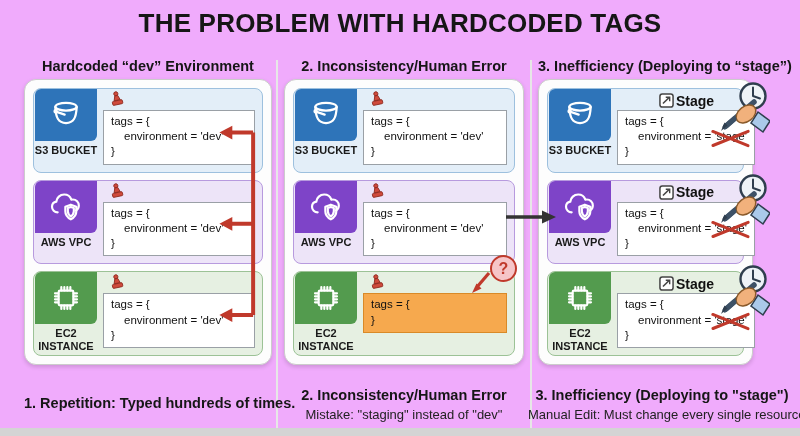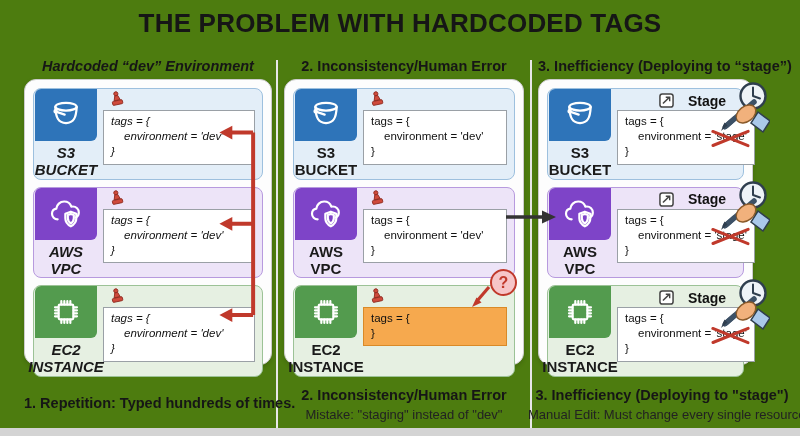--- a/index.html
+++ b/index.html
@@ -1,44 +1,44 @@
 <!DOCTYPE html>
 <html><head>
 <meta charset="utf-8">
 <style>
   html,body{margin:0;padding:0;background:#fff;}
-  .canvas{position:relative;width:800px;height:436px;background:#4d7c0f;overflow:hidden;
+  .canvas{position:relative;width:800px;height:436px;background:#f0abfc;overflow:hidden;
           font-family:"Liberation Sans",sans-serif;color:#1a1a1a;}
   .title{position:absolute;top:8px;left:0;width:800px;text-align:center;
          font-size:26px;font-weight:800;letter-spacing:.2px;color:#161616;}
   .divider{position:absolute;top:60px;height:368px;width:2px;background:#e7e7e7;}
   .panel{position:absolute;top:58px;}
   .panel-heading{text-align:center;font-size:14.5px;font-weight:700;margin-bottom:5px;color:#161616;white-space:nowrap;}
   .outer-box{position:relative;height:286px;background:#fdfdfd;border:1.5px solid #cccccc;
              border-radius:12px;box-shadow:0 2px 4px rgba(0,0,0,.15);
              display:flex;flex-direction:column;gap:7px;padding:8px;box-sizing:border-box;}
   .res-row{flex:1;display:flex;border-radius:8px;border:1.5px solid;overflow:visible;position:relative;}
   .res-row.s3{background:#e3eef8;border-color:#9dc0de;}
   .res-row.vpc{background:#ede4f8;border-color:#b79ade;}
   .res-row.ec2{background:#e6f0e2;border-color:#9cc296;}
   .res-left{width:64px;display:flex;flex-direction:column;align-items:center;flex-shrink:0;}
   .icon-sq{width:62px;height:52px;border-radius:6px 0 6px 0;display:flex;align-items:center;justify-content:center;}
   .icon-sq.s3{background:#2e74b9;}
   .icon-sq.vpc{background:#7e44c8;}
   .icon-sq.ec2{background:#539b4e;}
   .icon-sq svg{width:40px;height:40px;}
-  .res-label{font-size:15px;font-weight:600;text-align:center;line-height:1.15;margin-top:3px;color:#1a1a1a;}
+  .res-label{font-size:11px;font-weight:600;text-align:center;line-height:1.15;margin-top:3px;color:#1a1a1a;}
   .row-right{flex:1;position:relative;padding:2px 7px 4px 5px;display:flex;flex-direction:column;}
   .stamp-wrap{height:19px;margin-left:2px;}
   .stamp-wrap svg{width:22px;height:19px;transform:rotate(-12deg);}
   .code-block{background:#ffffff;border:1.2px solid #9aa0a6;border-radius:0;
               padding:3px 7px 4px 7px;font-size:11.5px;line-height:1.32;color:#111;flex:0 0 auto;}
   .code-block .ind{padding-left:13px;white-space:nowrap;}
   .code-block.mistake{background:#f6a94e;border-color:#d98a28;}
-  .stage-head{display:flex;align-items:center;gap:14px;height:19px;margin-left:2px;padding-left:40px;}
+  .stage-head{display:flex;align-items:center;gap:2px;height:19px;margin-left:2px;padding-left:40px;}
   .stage-head svg{width:15px;height:15px;}
   .stage-head .stage-txt{font-size:14px;font-weight:700;color:#111;}
   .crossed{position:relative;display:inline-block;}
   .crossed::before,.crossed::after{content:"";position:absolute;left:-4px;right:-4px;top:50%;
      height:2.6px;background:#c0392b;border-radius:2px;}
   .crossed::before{transform:rotate(22deg);}
   .crossed::after{transform:rotate(-22deg);}
   .red-overlay{position:absolute;inset:0;pointer-events:none;z-index:4;}
   .q-badge{position:absolute;top:-17px;right:-3px;z-index:5;width:54px;height:46px;pointer-events:none;}
   .q-circle{position:absolute;top:0;right:0;width:27px;height:27px;border-radius:50%;
@@ -104,21 +104,21 @@
   </defs>
 </svg>
 
 <div class="canvas">
 
   <div class="title">THE PROBLEM WITH HARDCODED TAGS</div>
 
   <div class="divider" style="left:276px;"></div>
   <div class="divider" style="left:530px;"></div>
 
-  <div class="panel" style="left:24px;width:248px;font-style:italic;">
+  <div class="panel" style="left:24px;width:248px;">
     <div class="panel-heading">Hardcoded “dev” Environment</div>
     <div class="outer-box">
 
       <div class="res-row s3">
         <div class="res-left">
           <div class="icon-sq s3">
               <svg>
                 <use href="#i-s3"></use>
               </svg>
             </div>

